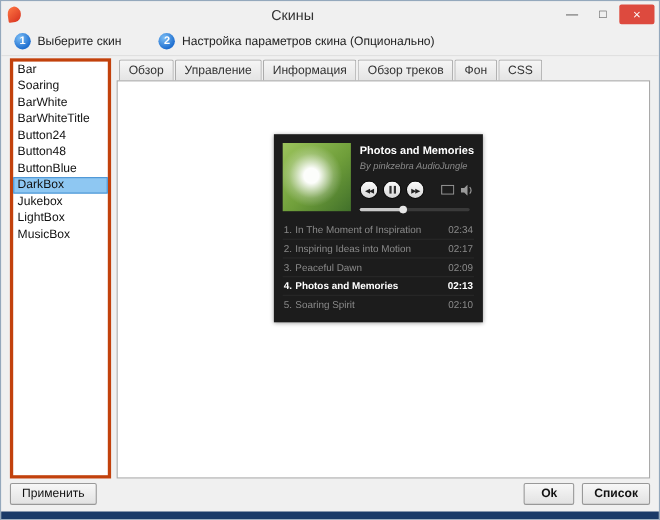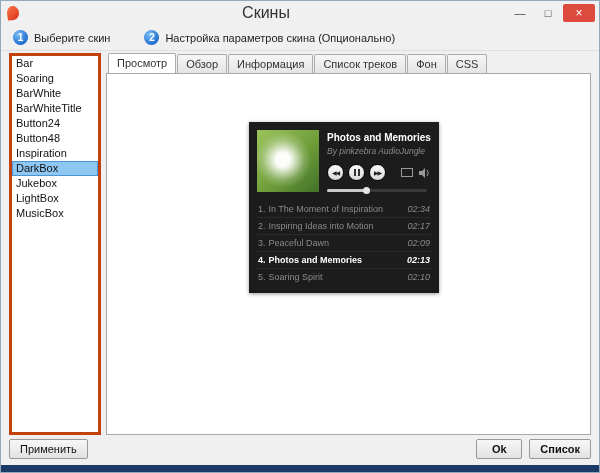--- a/index.html
+++ b/index.html
@@ -8,21 +8,21 @@
     width:600px; height:473px; position:relative;
     background:#f0f0f0; border:1px solid #94a8bc; overflow:hidden;
   }
   
   .titlebar{ height:24px; display:flex; align-items:center; padding:0 4px 0 6px; }
   .app-icon{
     width:12px; height:14px; margin-right:6px;
     background:linear-gradient(145deg,#ff7a45,#d62f1e);
     border-radius:55% 55% 55% 10%; transform:rotate(-8deg);
   }
-  .title{ flex:1; text-align:center; font-size:16px; color:#333; }
+  .title{ flex:1; text-align:center; font-size:13px; color:#333; }
   .win-controls{ display:flex; align-items:center; gap:2px; }
   .win-btn{ width:26px; height:18px; display:flex; align-items:center; justify-content:center;
             font-size:11px; color:#444; cursor:default; }
   .win-btn.close{ width:32px; background:#dd4a3e; color:#fff; border-radius:2px; font-size:12px; }
   
   .steps{ height:26px; display:flex; align-items:center; gap:34px; padding:0 12px;
           border-bottom:1px solid #e0e0e0; }
   .step{ display:flex; align-items:center; gap:6px; }
   .step-icon{ width:15px; height:15px; border-radius:50%;
     background:radial-gradient(circle at 35% 30%, #7cbef5, #1f6fd0 70%);
@@ -65,21 +65,21 @@
   .side-icons{ display:flex; align-items:center; gap:6px; }
   .progress{ margin-top:8px; height:3px; background:#3a3a3a; border-radius:2px; position:relative; width:96%; }
   .progress-fill{ height:3px; width:38%; background:#c9c9c9; border-radius:2px; }
   .progress-handle{ position:absolute; left:36%; top:-2px; width:7px; height:7px; border-radius:50%; background:#e6e6e6; }
   .track-list{ margin-top:9px; }
   .track-row{ display:flex; align-items:center; font-size:9px; color:#8a8a8a;
               padding:3px 1px; border-top:1px solid #292929; cursor:default; }
   .track-row:first-child{ border-top:none; }
   .track-row .t-num{ margin-right:3px; }
   .track-row .t-name{ flex:1; white-space:nowrap; overflow:hidden; }
-  .track-row .t-time{ margin-left:23px;font-style:italic; }
+  .track-row .t-time{ margin-left:23px; }
   .track-row.active{ color:#fff; font-weight:bold; }
   
   .footer{ position:absolute; left:8px; right:8px; bottom:13px;
            display:flex; justify-content:space-between; align-items:center;gap:32px; }
   .btn{ font-size:11px; color:#111; padding:3px 10px; min-width:46px; text-align:center;
         background:linear-gradient(#f7f7f7,#e2e2e2); border:1px solid #989898;
         border-radius:2px; cursor:default; }
   .btn-group{ display:flex; gap:7px;font-weight:bold; }
   .bottom-strip{ position:absolute; left:0; right:0; bottom:0; height:7px; background:#1a3a68; }
 </style>
@@ -111,33 +111,33 @@
 
   <div class="main">
 
     <div class="skin-list">
       <div class="skin-item">Bar</div>
       <div class="skin-item">Soaring</div>
       <div class="skin-item">BarWhite</div>
       <div class="skin-item">BarWhiteTitle</div>
       <div class="skin-item">Button24</div>
       <div class="skin-item">Button48</div>
-      <div class="skin-item">Inspiration</div>
+      <div class="skin-item">ButtonBlue</div>
       <div class="skin-item selected">DarkBox</div>
       <div class="skin-item">Jukebox</div>
       <div class="skin-item">LightBox</div>
       <div class="skin-item">MusicBox</div>
     </div>
 
     <div class="tab-area">
       <div class="tabs">
-        <div class="tab active">Просмотр</div>
         <div class="tab">Обзор</div>
+        <div class="tab">Управление</div>
         <div class="tab">Информация</div>
-        <div class="tab">Список треков</div>
+        <div class="tab">Обзор треков</div>
         <div class="tab">Фон</div>
         <div class="tab">CSS</div>
       </div>
 
       <div class="tab-content">
 
         <div class="player">
           <div class="player-top">
             <div class="art"></div>
             <div class="right-col">

